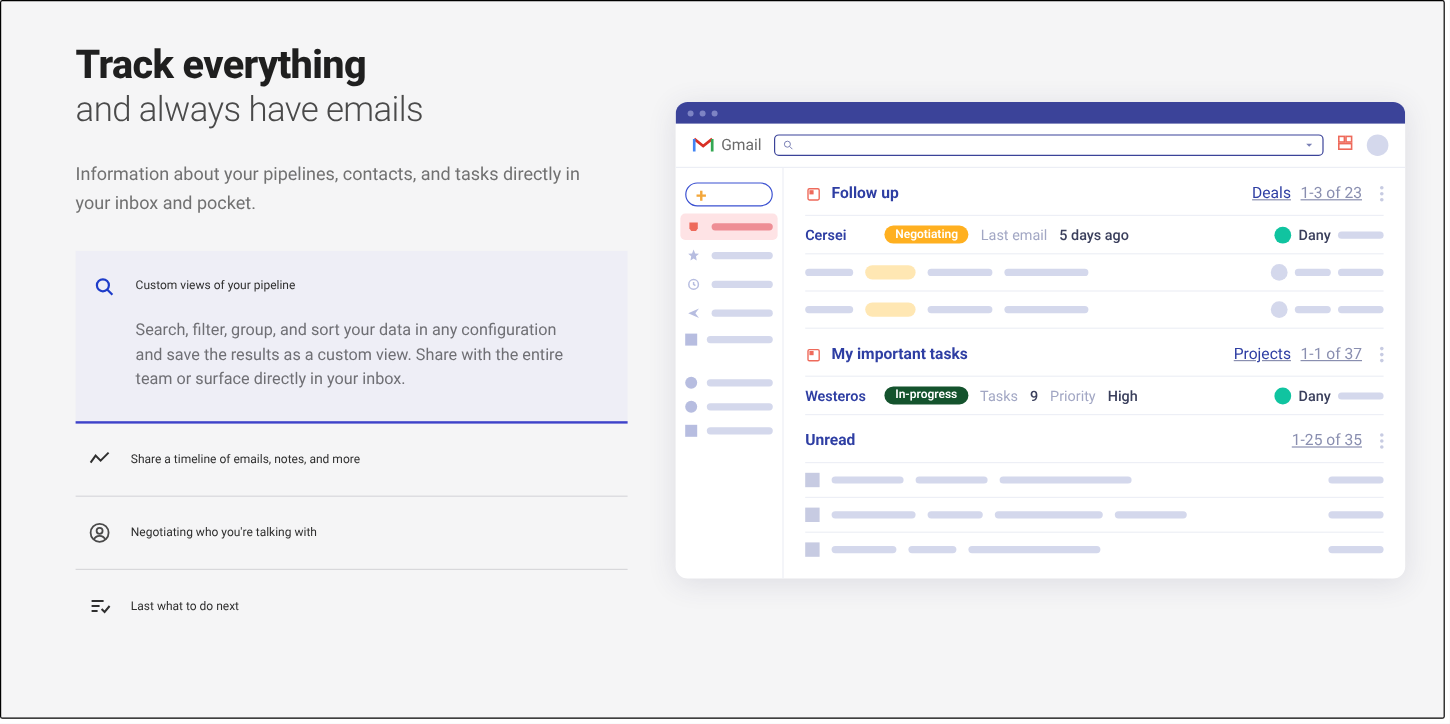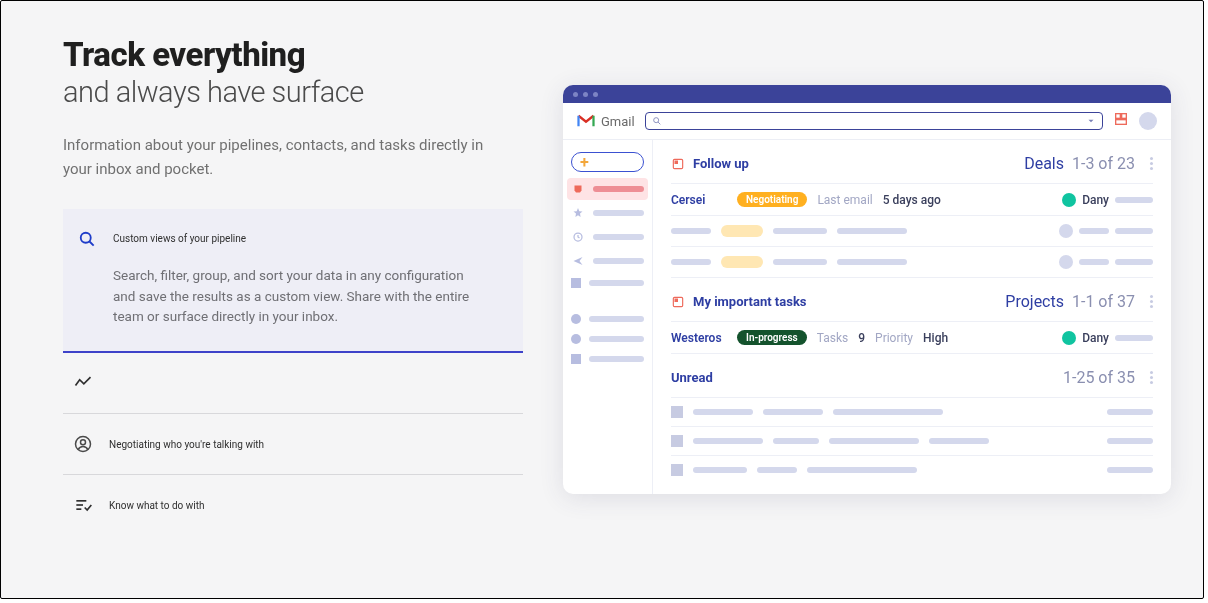--- a/index.html
+++ b/index.html
@@ -120,21 +120,21 @@
   .content { flex:1; padding: 10px 18px; }
   .section-head {
     display:flex; align-items:center; gap:8px;
     padding: 4px 0 10px 0;
     font-size: 13px;
   }
   .section-head.bline { border-bottom:1px solid #edeff6; }
   .pin-icon { width:14px; height:14px; color:#ee6a5b; }
   .pin-icon svg { width:14px; height:14px; }
   .sh-title { color:#2e3ea3; font-weight:700; }
-  .sh-right { margin-left:auto; display:flex; align-items:center; gap:8px; color:#8a8fb0; font-size:16px;}
+  .sh-right { margin-left:auto; display:flex; align-items:center; gap:8px; color:#8a8fb0; font-size:13px;text-decoration:underline;}
   .sh-accent { color:#2e3ea3; }
   .kebab { width:4px; display:flex; flex-direction:column; gap:2px; align-items:center; margin-left:6px;}
   .kebab span { width:3px; height:3px; border-radius:50%; background:#c7cbe2;}
 
   .row {
     display:flex; align-items:center; gap:10px;
     padding: 8px 0;
     border-bottom:1px solid #edeff6;
     font-size: 12px;
     color:#7c82a6;
@@ -160,21 +160,21 @@
   .sq-skel { width:12px; height:12px; background:#c7cbe2; }
   .chip-av-grey { width:14px; height:14px; border-radius:50%; background:#d4d8ec;}
 </style>
 </head>
 <body>
 
 <div class="page">
 
   <div class="left-col">
     <div class="headline">Track everything</div>
-    <div class="subheadline">and always have surface</div>
+    <div class="subheadline">and always have emails</div>
     <div class="lede">Information about your pipelines, contacts, and tasks directly in your inbox and pocket.</div>
 
     <div class="features">
 
       <div class="feature-item active">
         <div class="feature-head">
           <span class="icon-slot">
             <svg viewBox="0 0 24 24" fill="none" stroke="#1e3cc9" stroke-width="2.2">
                 <circle cx="10.5" cy="10.5" r="6"></circle>
                 <line x1="20" y1="20" x2="15" y2="15"></line>
@@ -184,20 +184,21 @@
         </div>
         <div class="feature-body">Search, filter, group, and sort your data in any configuration and save the results as a custom view. Share with the entire team or surface directly in your inbox.</div>
       </div>
 
       <div class="feature-item">
         <span class="icon-slot">
           <svg viewBox="0 0 24 24" fill="none" stroke="#2f2f2f" stroke-width="2">
               <polyline points="3,15 8,8 13,13 21,5"></polyline>
             </svg>
         </span>
+        <span class="feature-title">Share a timeline of emails, notes, and more</span>
       </div>
 
       <div class="feature-item">
         <span class="icon-slot">
           <svg viewBox="0 0 24 24" fill="none" stroke="#4a4a4a" stroke-width="1.8">
               <circle cx="12" cy="12" r="9"></circle>
               <circle cx="12" cy="10" r="3"></circle>
               <path d="M6 19c1.2-2.4 3.6-4 6-4s4.8 1.6 6 4"></path>
             </svg>
         </span>
@@ -206,21 +207,21 @@
 
       <div class="feature-item" style="border-bottom:none">
         <span class="icon-slot">
           <svg viewBox="0 0 24 24" fill="none" stroke="#2f2f2f" stroke-width="2">
               <line x1="4" y1="7" x2="16" y2="7"></line>
               <line x1="4" y1="12" x2="12" y2="12"></line>
               <line x1="4" y1="17" x2="10" y2="17"></line>
               <polyline points="14,15 17,18 22,12"></polyline>
             </svg>
         </span>
-        <span class="feature-title">Know what to do with</span>
+        <span class="feature-title">Last what to do next</span>
       </div>
 
     </div>
   </div>
 
   <div class="app-card">
     <div class="titlebar">
       <span class="dot"></span>
       <span class="dot"></span>
       <span class="dot"></span>

